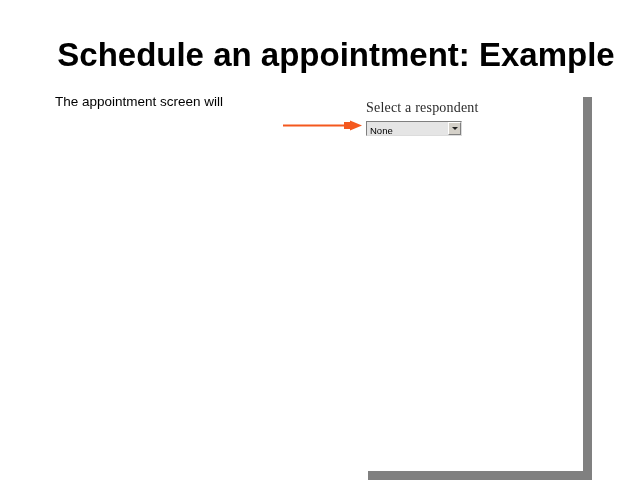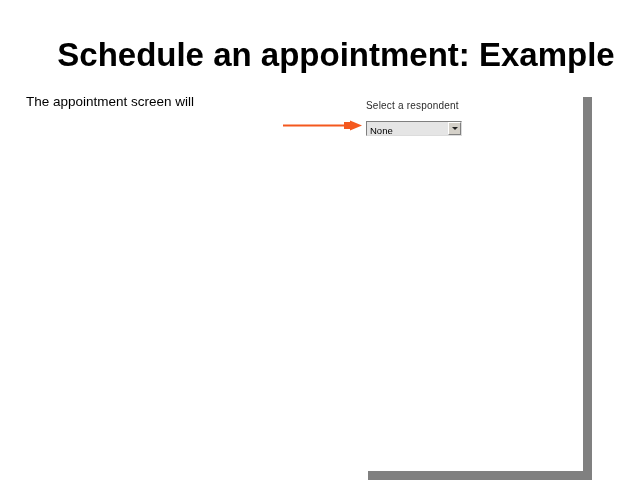--- a/index.html
+++ b/index.html
@@ -70,22 +70,22 @@
     width: 224px;
     height: 9px;
     background: #808080;
   }
 
   
   #respondent-label {
     position: absolute;
     left: 366px;
     top: 100px;
-    font-family: Liberation Sans, sans-serif;
-    font-size: 10px;
+    font-family: Liberation Serif, serif;
+    font-size: 14px;
     color: #2b2b2b;
     white-space: nowrap;
     letter-spacing: 0.2px;
   }
 
   
   #respondent-select {
     position: absolute;
     left: 366px;
     top: 121px;
@@ -135,21 +135,21 @@
   
   #callout-arrow {
     position: absolute;
     left: 283px;
     top: 120px;
     width: 79px;
     height: 11px;
   }
 
   
-  .line { display: block; }
+  .line { display: block; margin-left: 29px; }
 </style>
 </head>
 <body>
 
 <div id="slide">
 
   <div id="slide-title">Schedule an appointment: Example</div>
 
   <div id="body-text">
     <span class="line">The appointment screen will</span>

